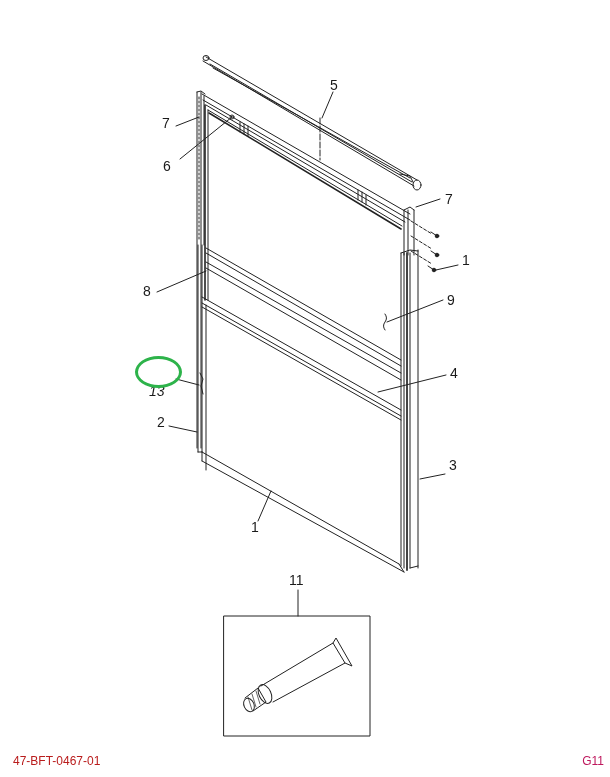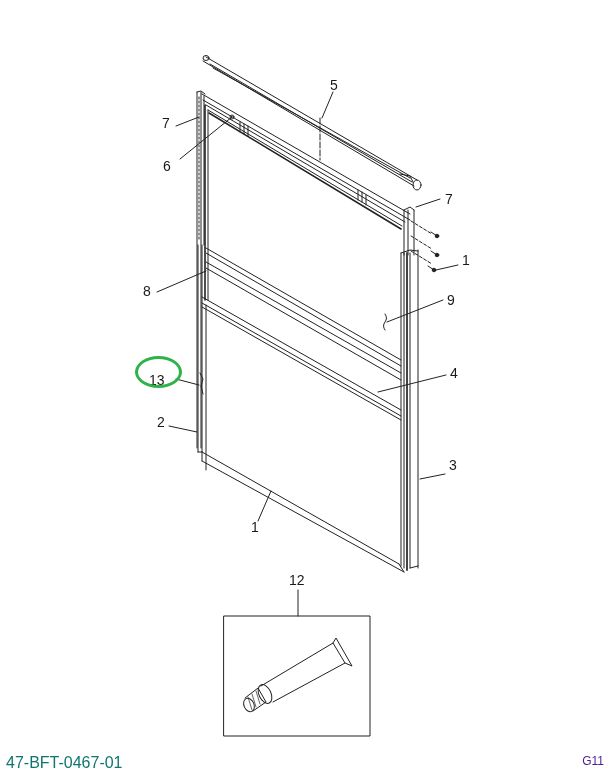--- a/index.html
+++ b/index.html
@@ -1,20 +1,20 @@
 <!DOCTYPE html>
 <html><head>
   <meta charset="utf-8">
   <style>
     html, body { margin: 0; padding: 0; background: #ffffff; }
     body { width: 610px; height: 777px; position: relative; overflow: hidden; font-family: "Liberation Sans", sans-serif; }
     #diagram { position: absolute; left: 0; top: 0; width: 610px; height: 777px; }
     .callout { position: absolute; font-family: "Liberation Sans", sans-serif; font-size: 14px; color: #1a1a1a; line-height: 1; white-space: nowrap; }
-    .footer-left { position: absolute; left: 6px; top: 754px; font-family: "Liberation Sans", sans-serif; font-size: 16px; color: #0f766e; }
-    .footer-right { position: absolute; right: 6px; top: 754px; font-family: "Liberation Sans", sans-serif; font-size: 12px; color: #4c1d95; }
+    .footer-left { position: absolute; left: 13px; top: 754px; font-family: "Liberation Sans", sans-serif; font-size: 12px; color: #b91c1c; }
+    .footer-right { position: absolute; right: 6px; top: 754px; font-family: "Liberation Sans", sans-serif; font-size: 12px; color: #be185d; }
     .highlight-ring { position: absolute; border: 3px solid #2db34a; border-radius: 50%; box-sizing: border-box; }
   </style>
 </head>
 <body>
 
 <svg id="diagram" viewBox="0 0 610 777" xmlns="http://www.w3.org/2000/svg">
   <g fill="none" stroke="#222" stroke-width="1" stroke-linejoin="round" stroke-linecap="round">
 
     <g>
       <path d="M206 57 L417 180"></path>
@@ -142,22 +142,22 @@
   </g>
 </svg>
 
 <div class="callout" style="left:330px;top:78px;">5</div>
 <div class="callout" style="left:162px;top:116px;">7</div>
 <div class="callout" style="left:163px;top:159px;">6</div>
 <div class="callout" style="left:445px;top:192px;">7</div>
 <div class="callout" style="left:462px;top:253px;">1</div>
 <div class="callout" style="left:143px;top:284px;">8</div>
 <div class="callout" style="left:447px;top:293px;">9</div>
-<div class="callout" style="left:149px;top:373px;">13</div>
+<div class="callout" style="left:149px;top:384px;font-style:italic;">13</div>
 <div class="highlight-ring" style="left:135px;top:356px;width:47px;height:32px;"></div>
 <div class="callout" style="left:450px;top:366px;">4</div>
 <div class="callout" style="left:157px;top:415px;">2</div>
 <div class="callout" style="left:449px;top:458px;">3</div>
 <div class="callout" style="left:251px;top:520px;">1</div>
-<div class="callout" style="left:289px;top:573px;">12</div>
+<div class="callout" style="left:289px;top:573px;">11</div>
 
 <div class="footer-left">47-BFT-0467-01</div>
 <div class="footer-right">G11</div>
 
 </body></html>

